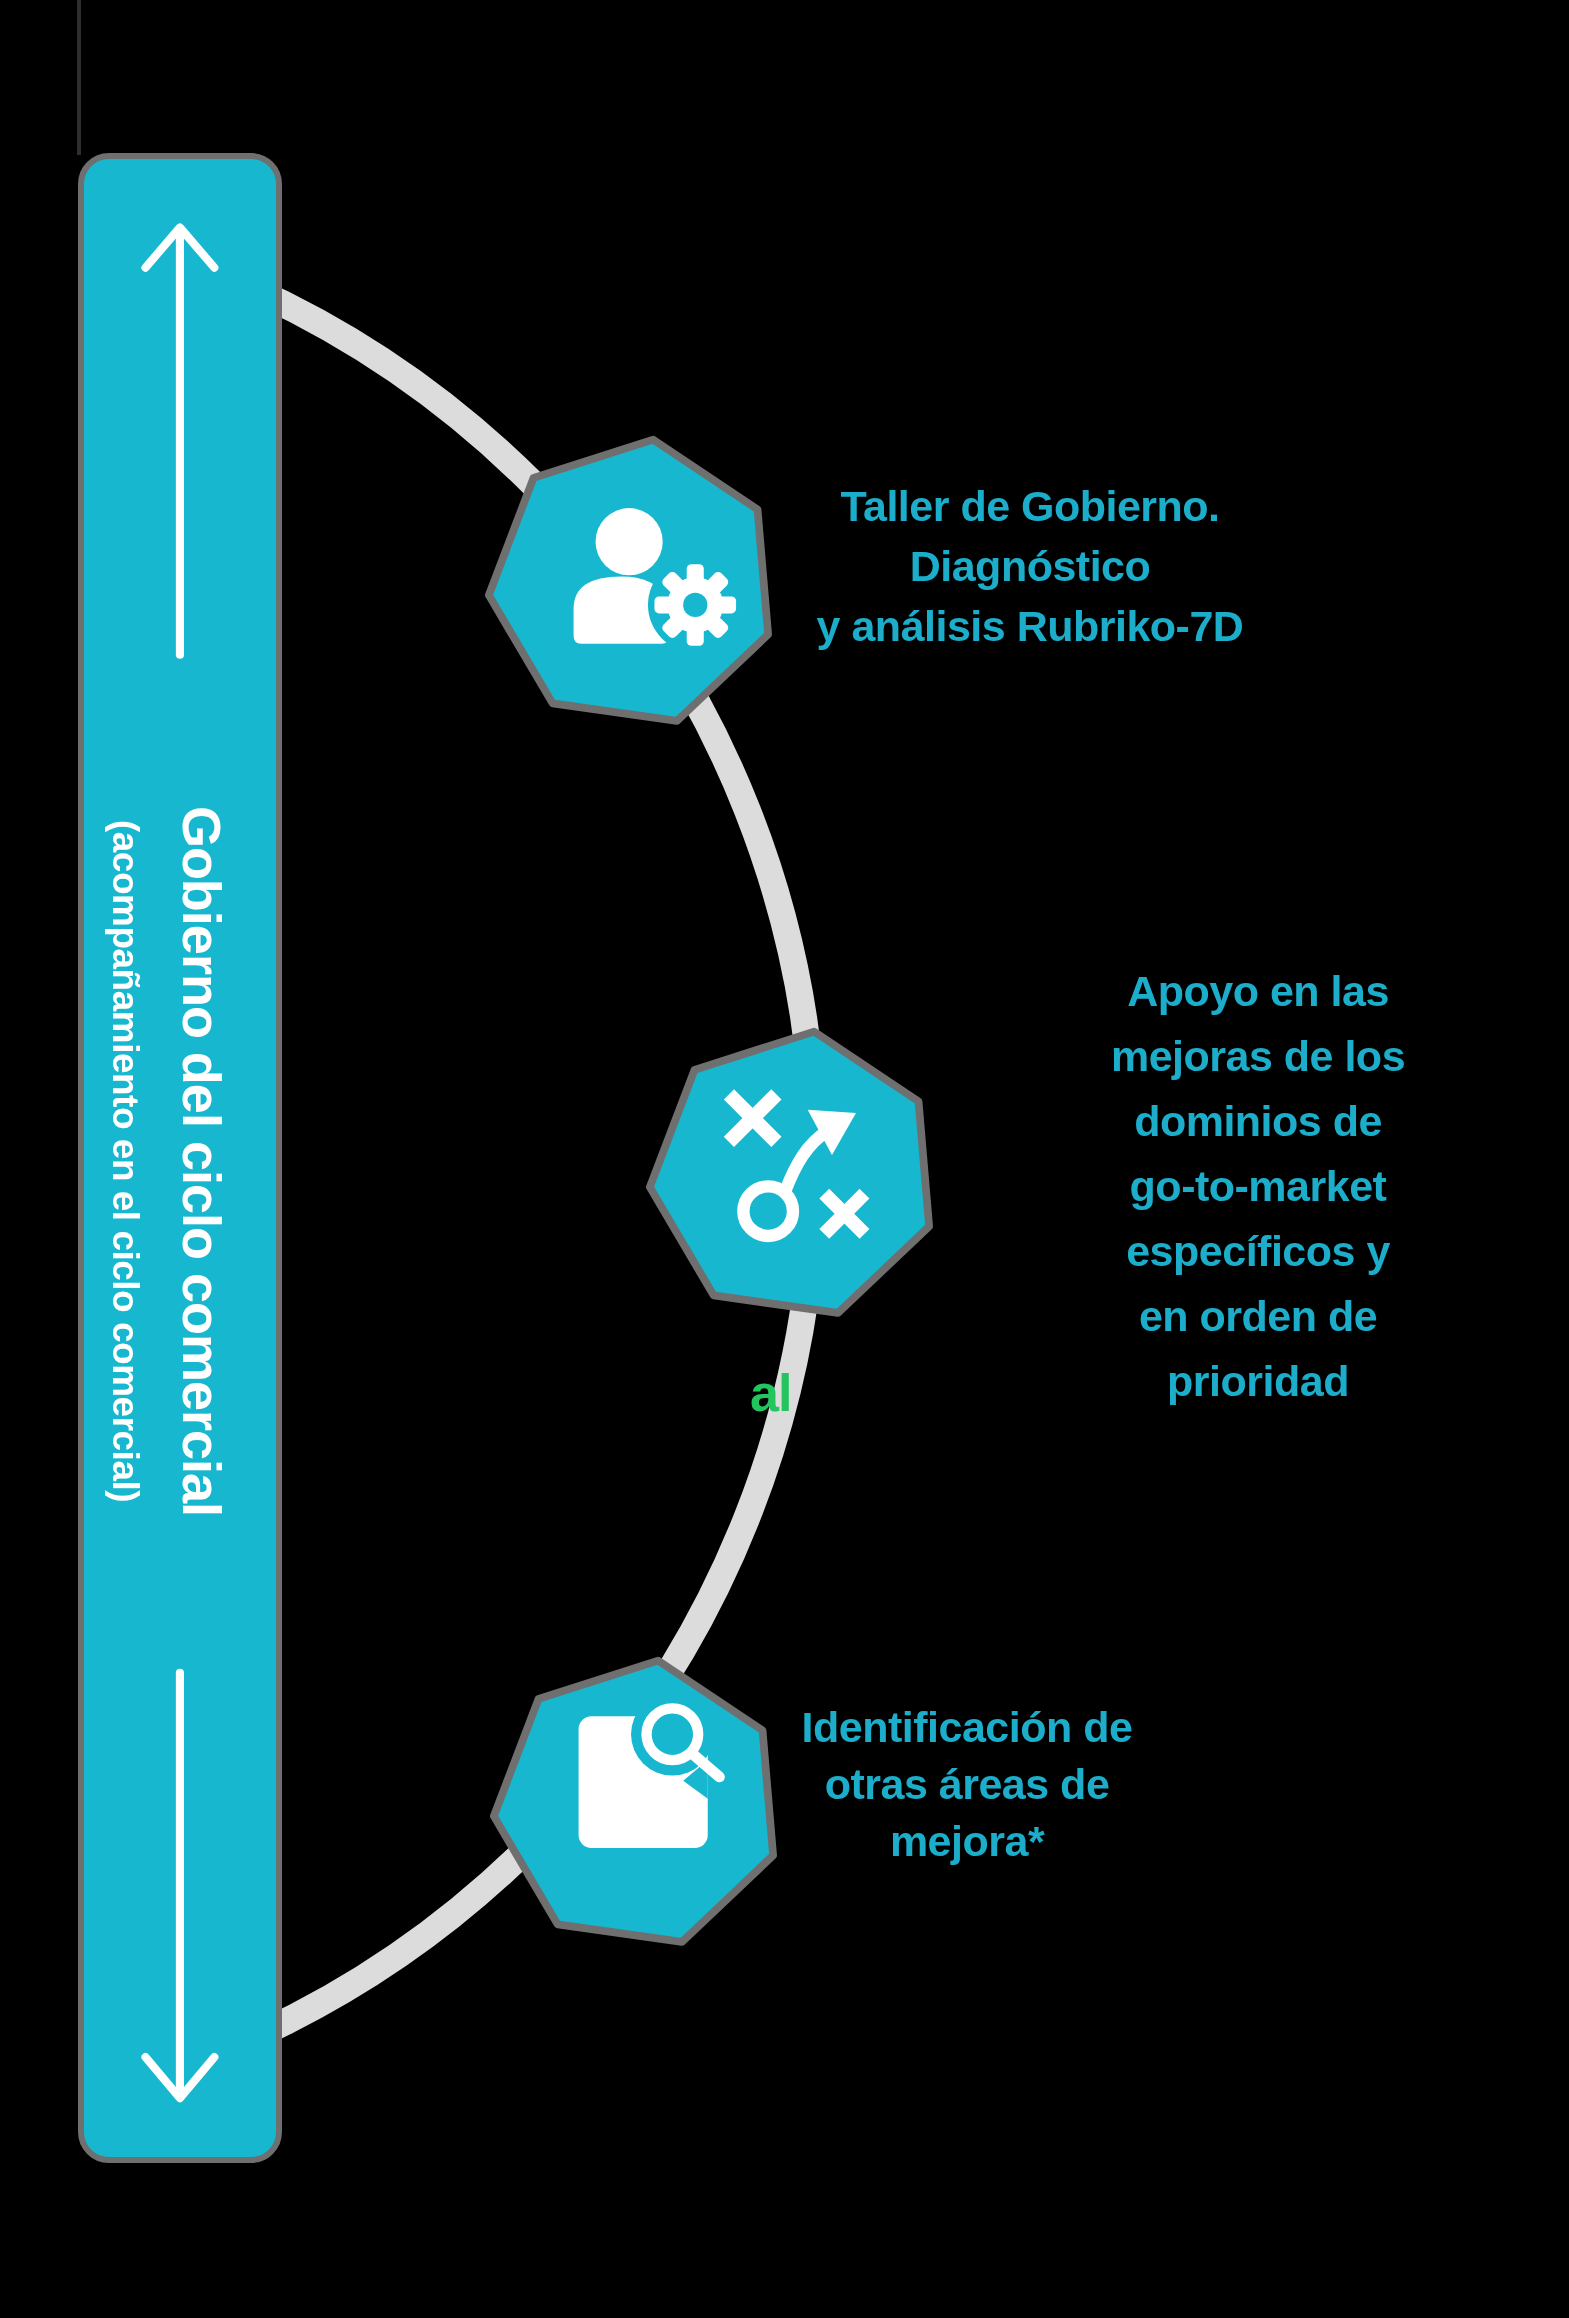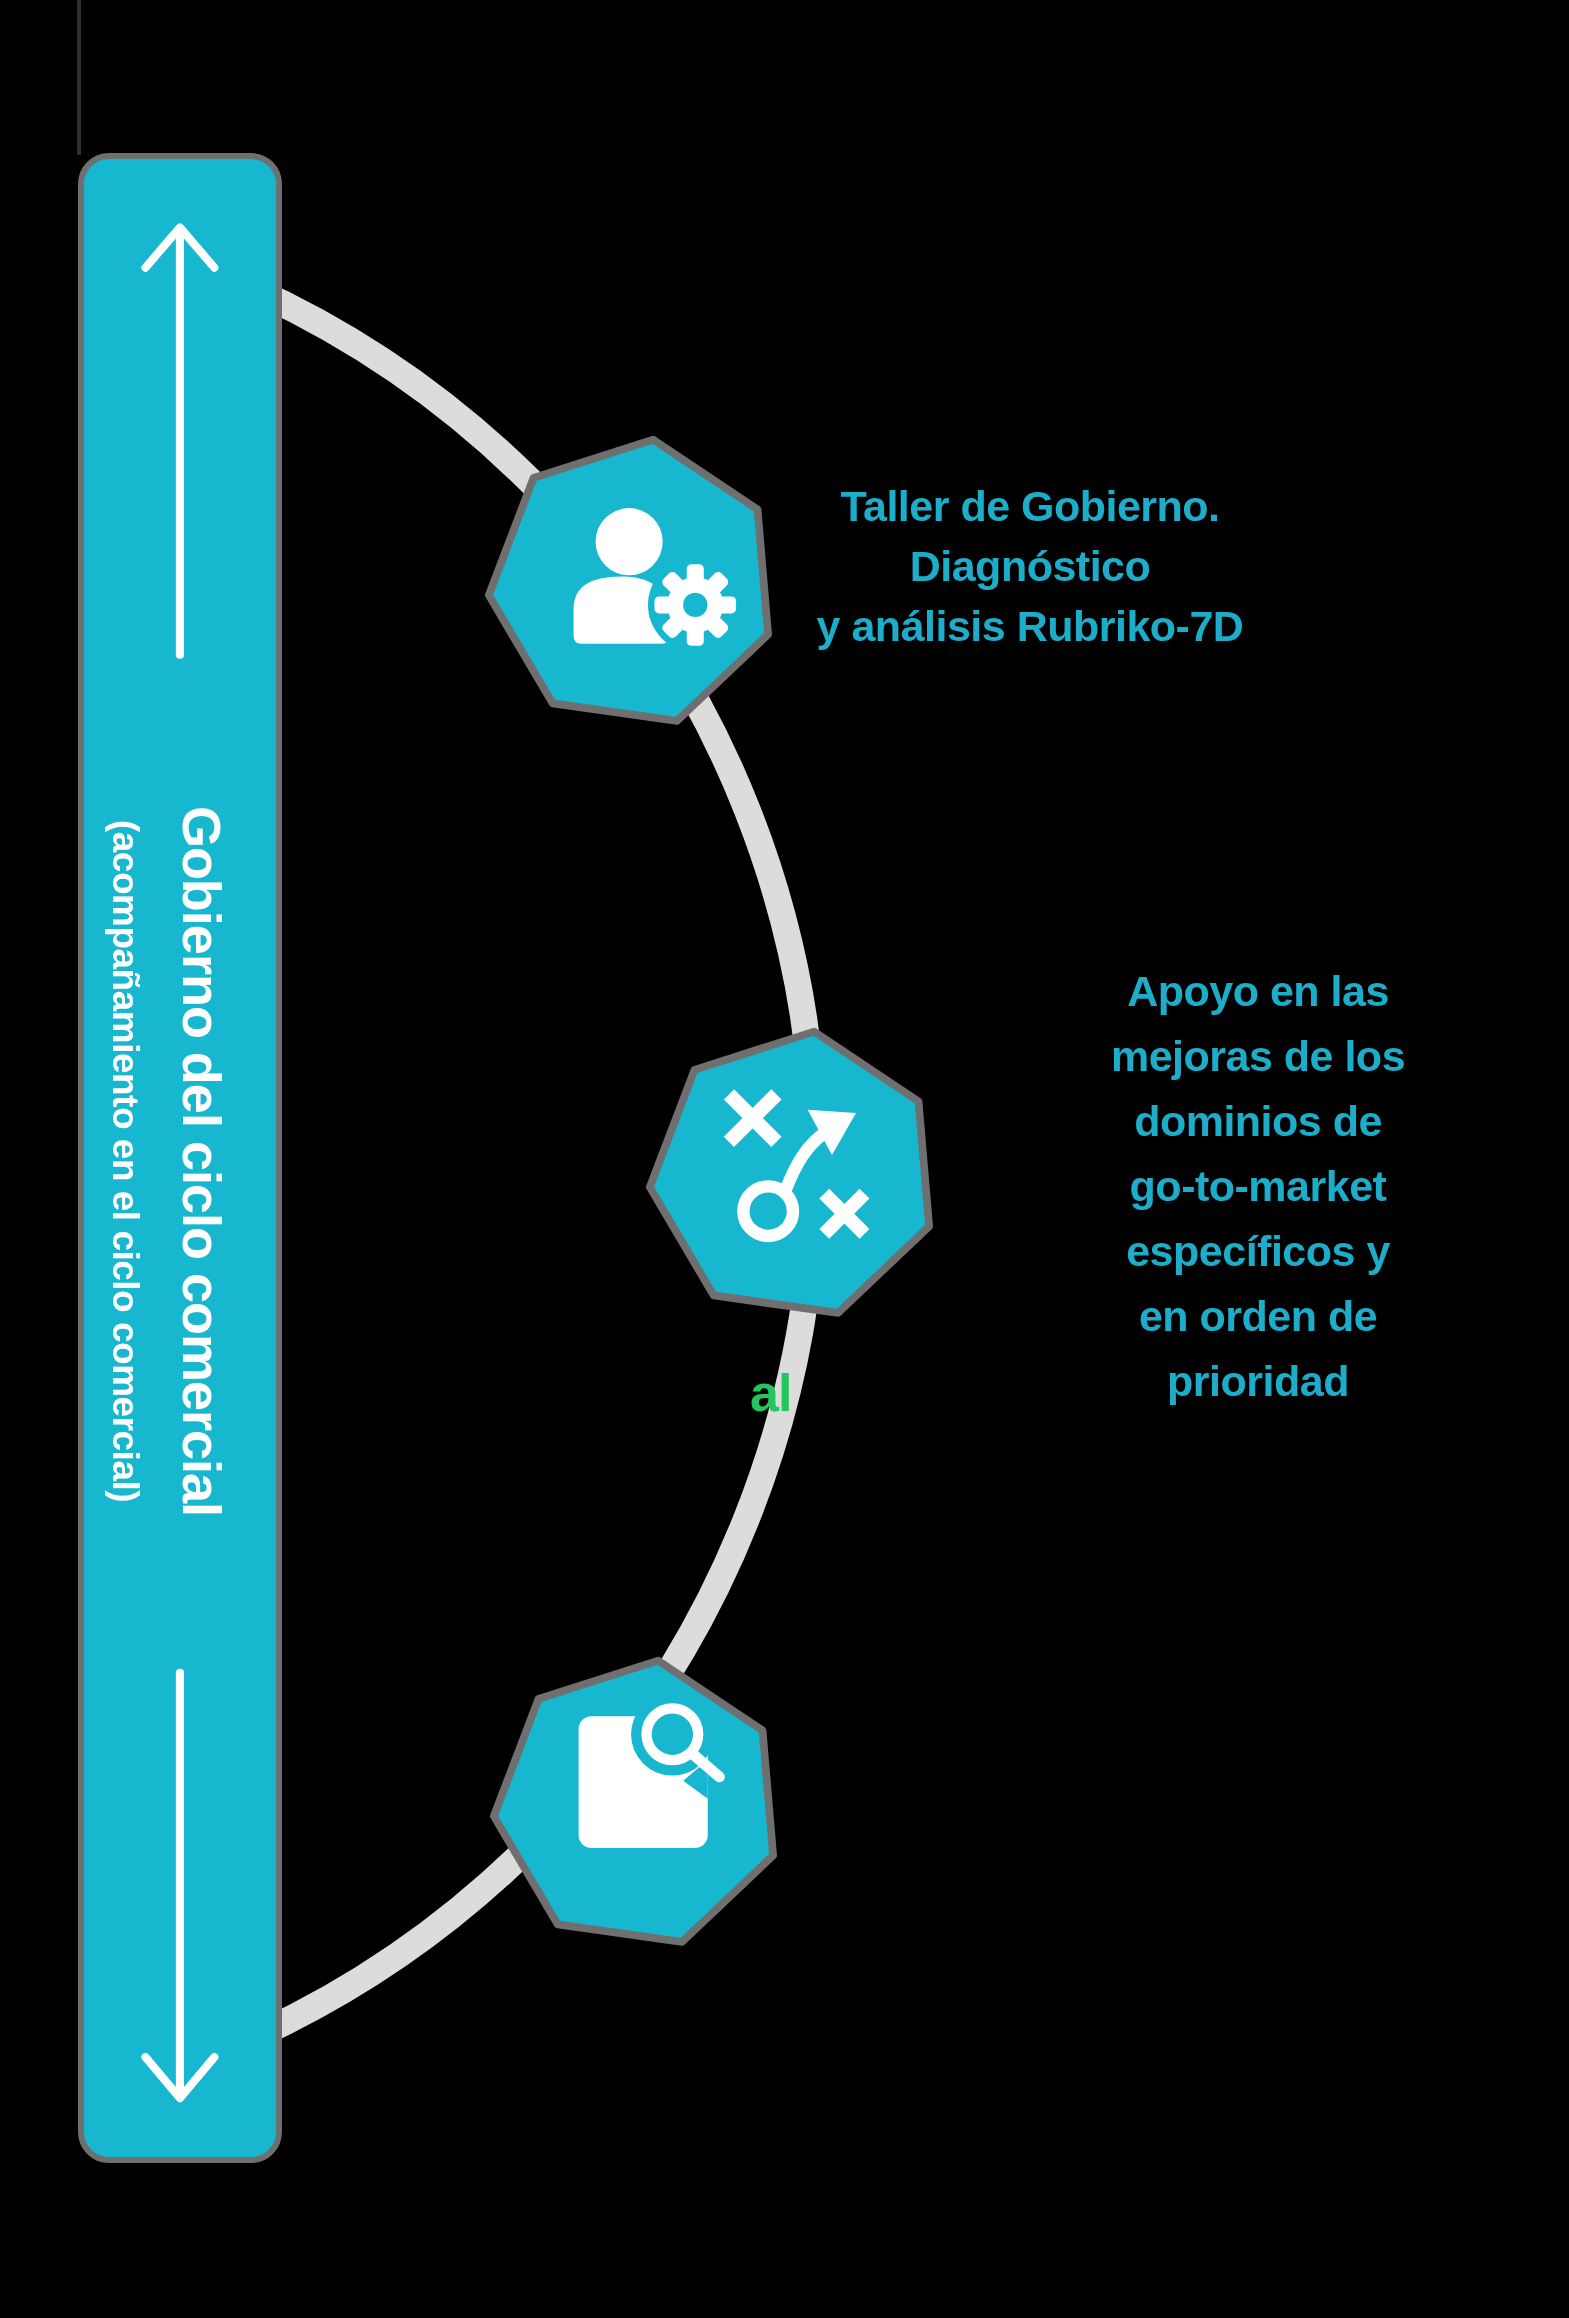--- a/index.html
+++ b/index.html
@@ -112,20 +112,23 @@
     </g>
   </svg>
 
   <div class="step-text t1">Taller de Gobierno.
 Diagnóstico
 y análisis Rubriko-7D</div>
   <div class="step-text t2">Apoyo en las mejoras de los
 dominios de go-to-market
 específicos y en orden de
 prioridad</div>
+  <div class="step-text t3">Identificación de
+otras áreas de
+mejora*</div>
 
   <div class="bar"></div>
 
   <svg class="arrow-layer" width="1570" height="2319" viewBox="0 0 1642 2426">
     <g stroke="#FFFFFF" stroke-width="8.5" fill="none" stroke-linecap="round" stroke-linejoin="round">
       <g>
         <line x1="188" y1="685" x2="188" y2="240"></line>
         <polyline points="152,280 188,238 224,280"></polyline>
       </g>
       <g>

